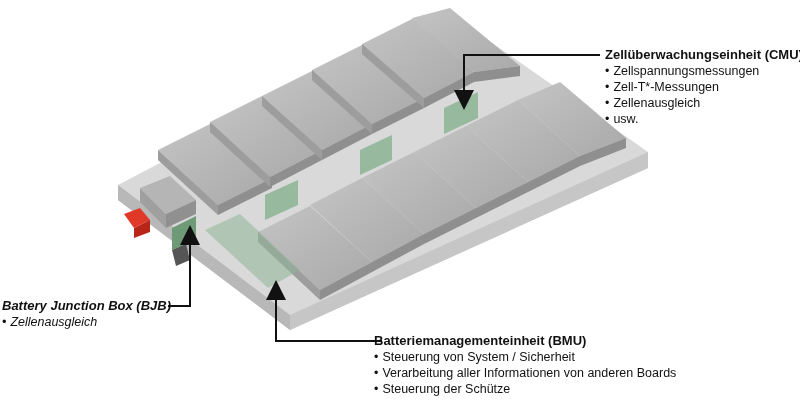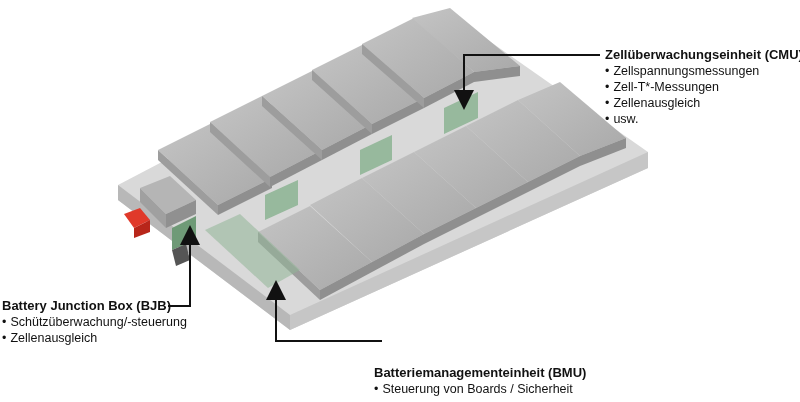--- a/index.html
+++ b/index.html
@@ -129,26 +129,27 @@
 <div class="label-block" style="left:605px; top:46px;">
   <div class="label-title">Zellüberwachungseinheit (CMU)</div>
   <ul class="label-list">
     <li>Zellspannungsmessungen</li>
     <li>Zell-T*-Messungen</li>
     <li>Zellenausgleich</li>
     <li>usw.</li>
   </ul>
 </div>
 
-<div class="label-block" style="left:2px; top:297px;">
+<div class="label-block" style="left:2px; top:297px;font-style:italic;">
   <div class="label-title">Battery Junction Box (BJB)</div>
   <ul class="label-list">
-    <li>Schützüberwachung/-steuerung</li>
     <li>Zellenausgleich</li>
   </ul>
 </div>
 
-<div class="label-block" style="left:374px; top:332px;margin-top:32px;">
+<div class="label-block" style="left:374px; top:332px;">
   <div class="label-title">Batteriemanagementeinheit (BMU)</div>
   <ul class="label-list">
-    <li>Steuerung von Boards / Sicherheit</li>
+    <li>Steuerung von System / Sicherheit</li>
+    <li>Verarbeitung aller Informationen von anderen Boards</li>
+    <li>Steuerung der Schütze</li>
   </ul>
 </div>
 
 </body></html>

